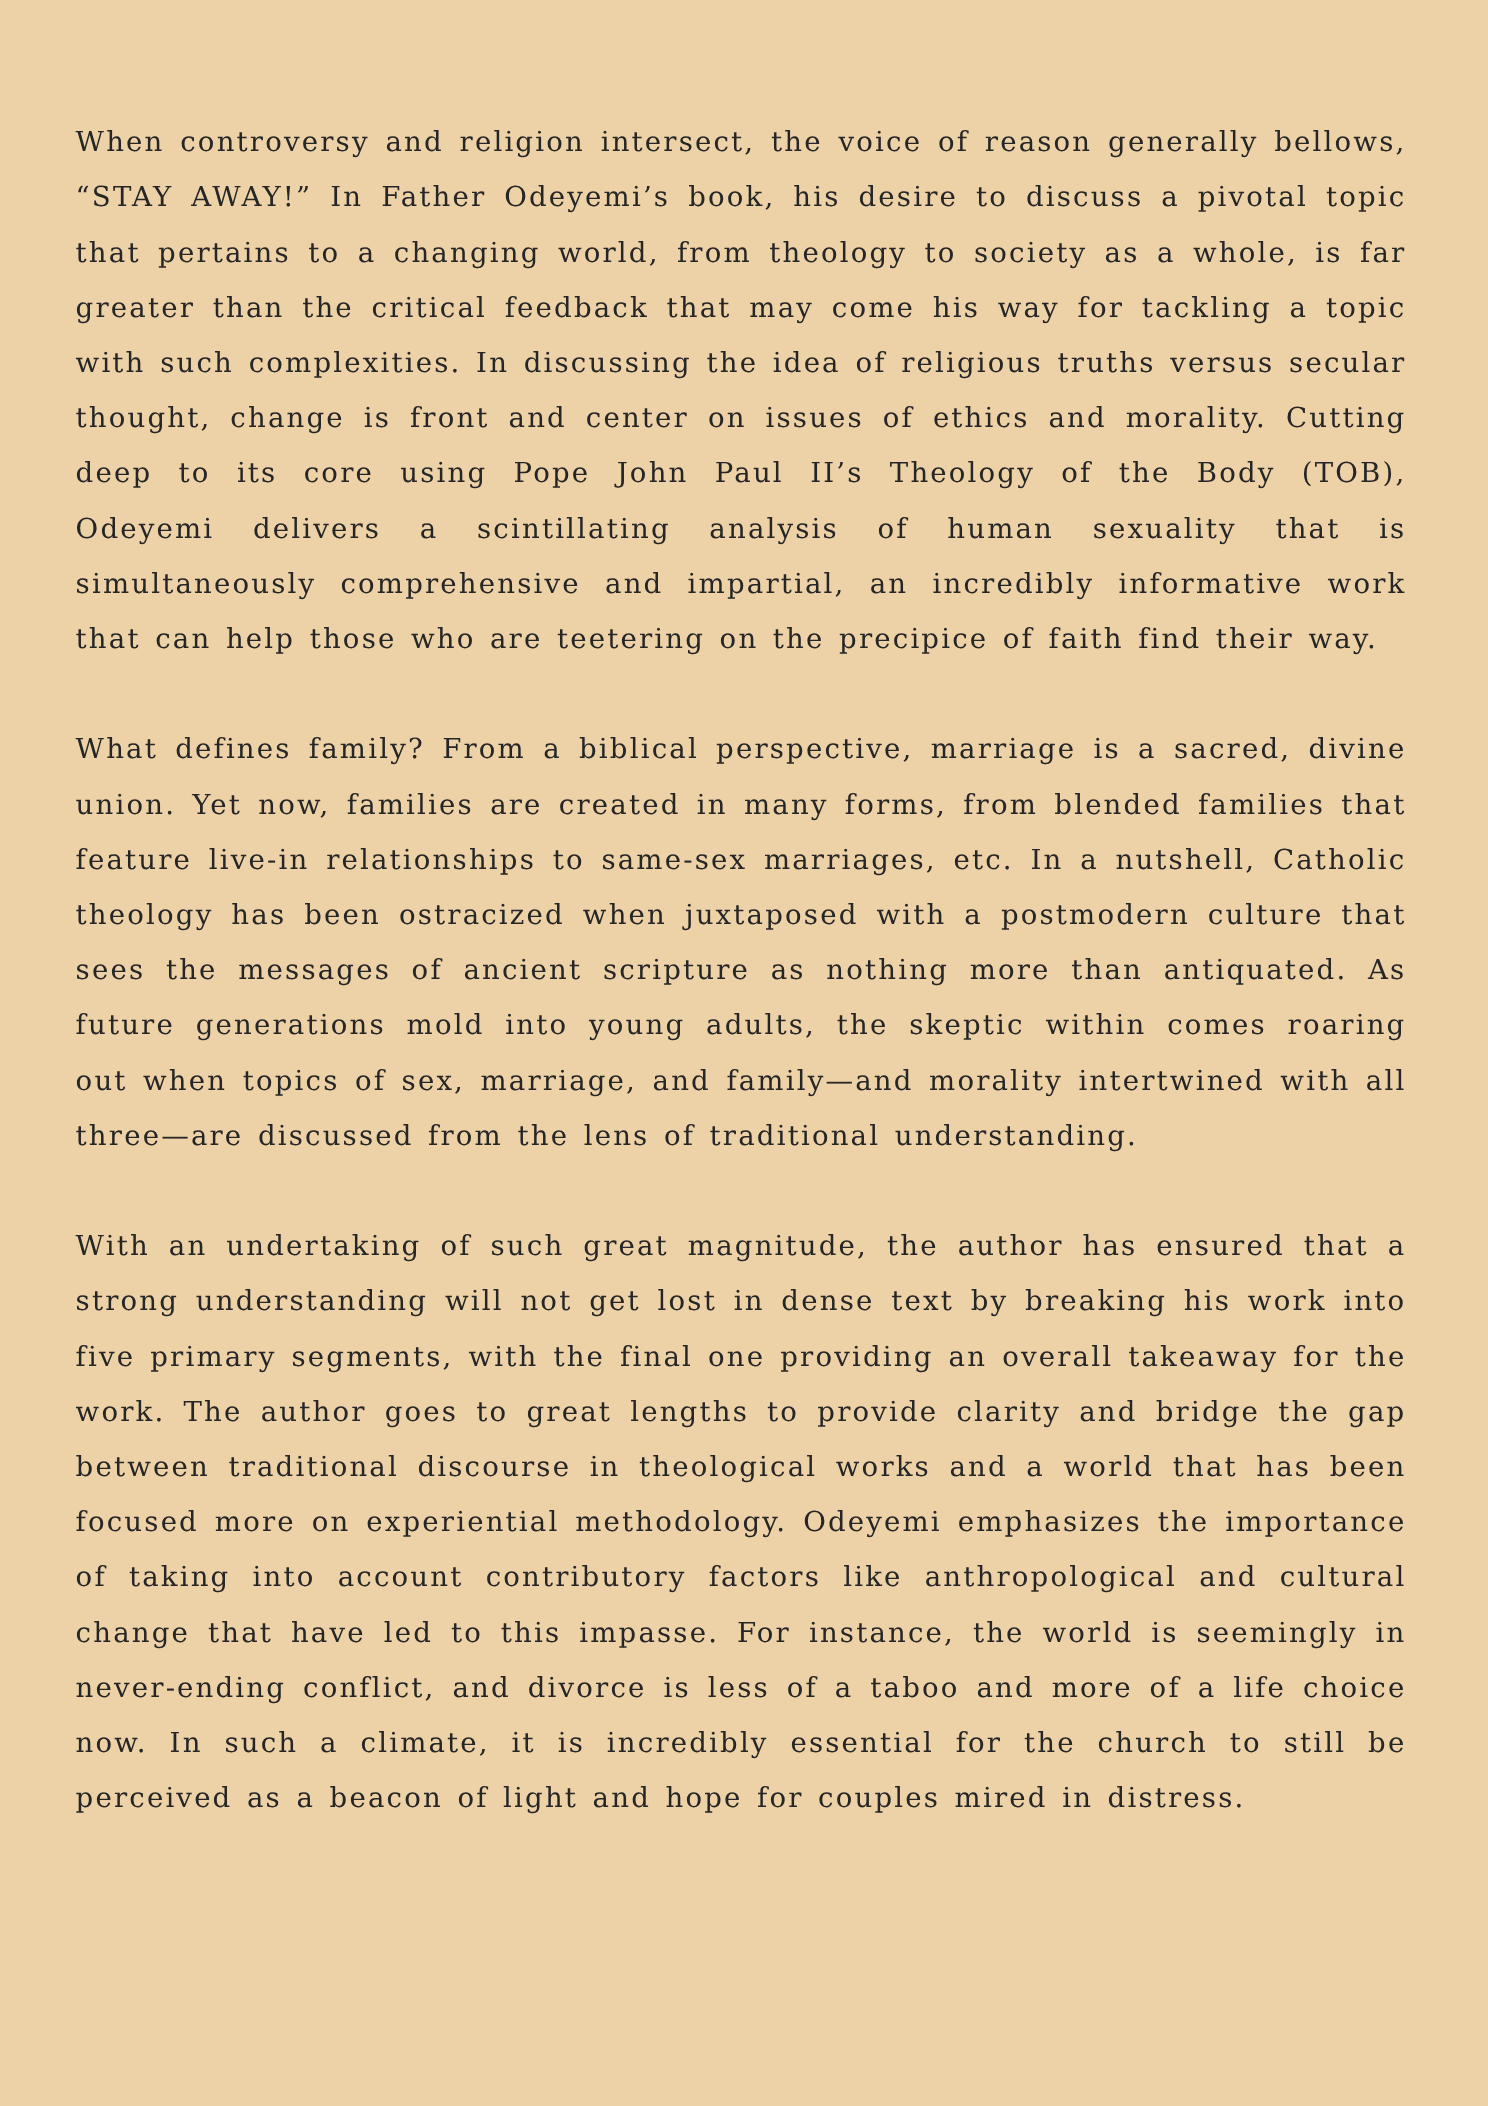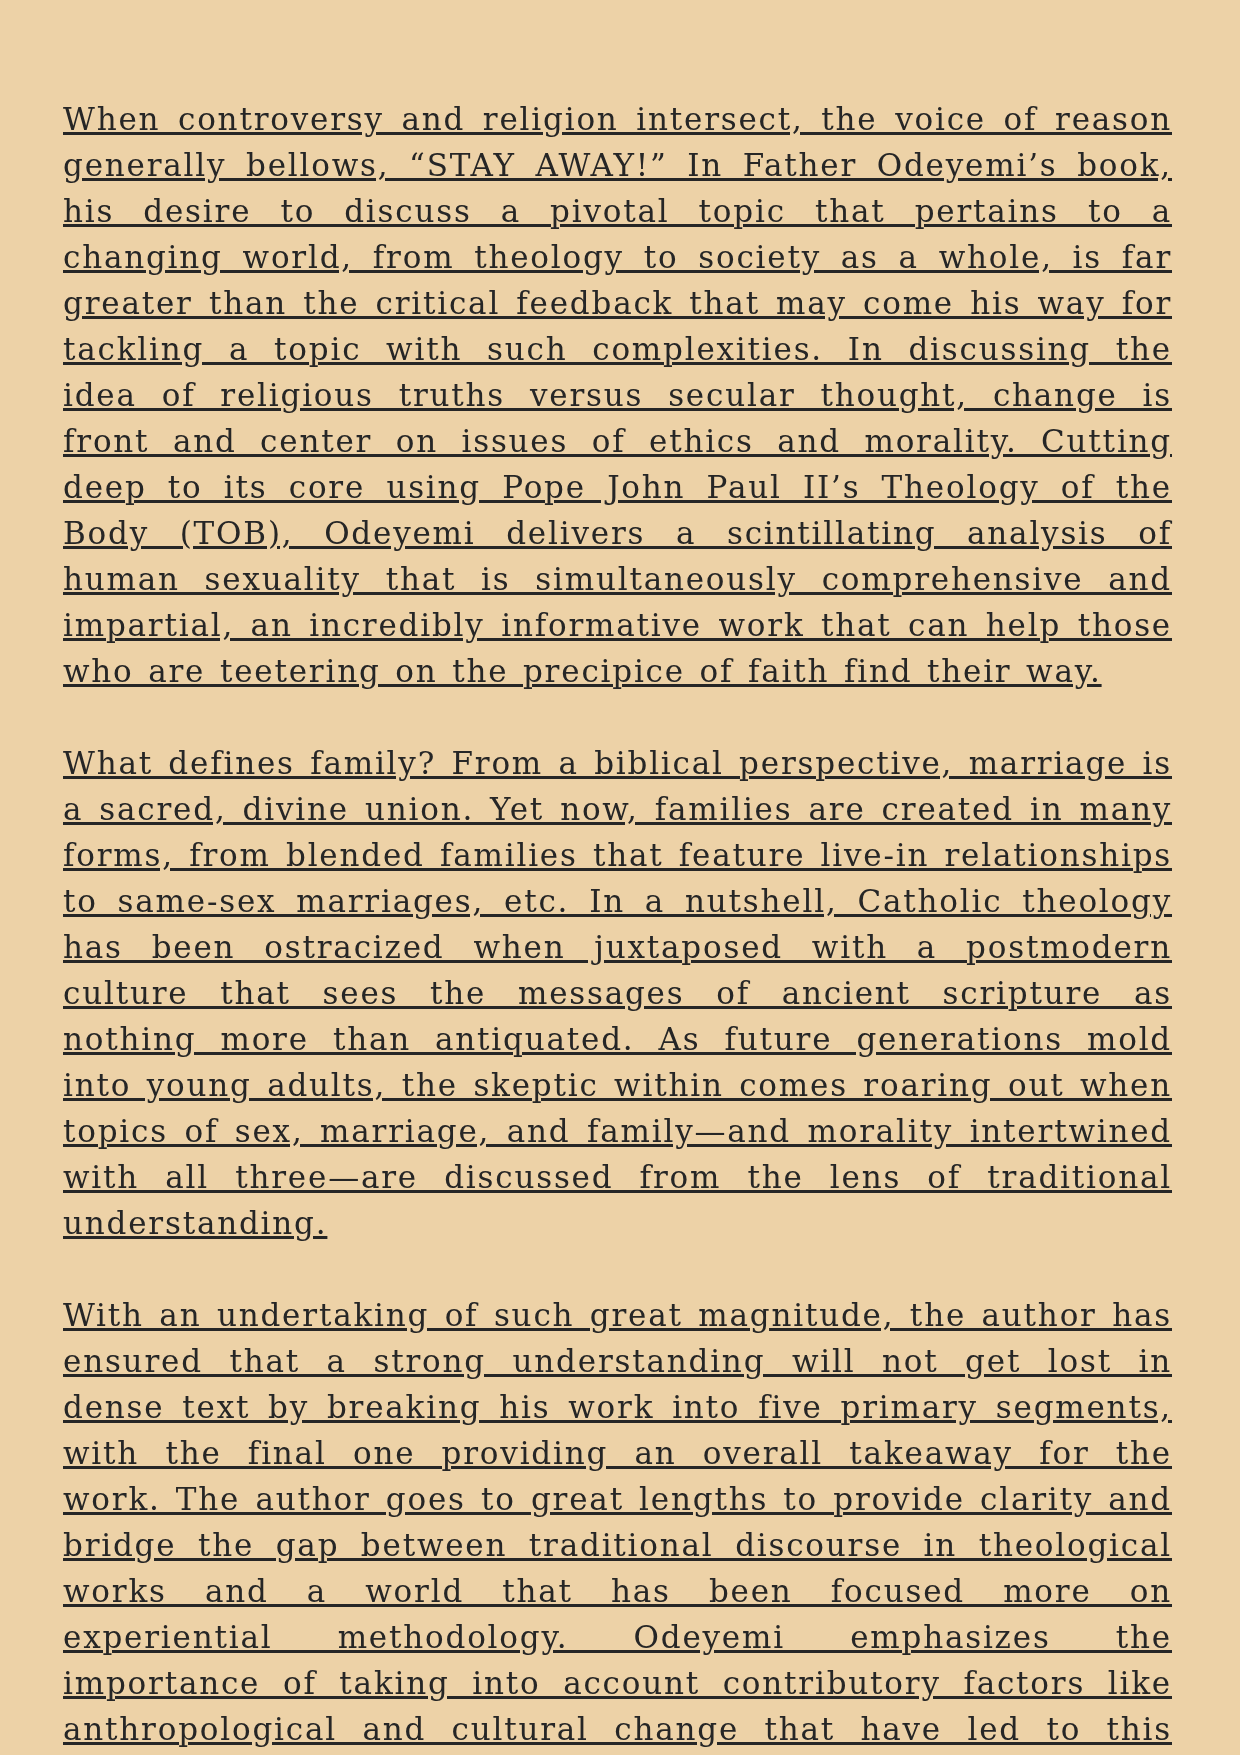--- a/index.html
+++ b/index.html
@@ -13,29 +13,28 @@
     overflow: hidden;
   }
   .page {
     box-sizing: border-box;
     width: 1240px;
     height: 1755px;
     padding: 96px 68px 80px 63px;
   }
   .para {
     font-family: "DejaVu Serif", "Liberation Serif", serif;
-    font-size: 31px;
+    font-size: 23px;
     line-height: 46px;
     letter-spacing: 1.8px;
     word-spacing: 3px;
     color: #262626;
     text-align: justify;
     margin: 0 0 46px 0;
     hyphens: none;
-    text-decoration: underline;
   }
   .para:last-child {
     margin-bottom: 0;
   }
 </style>
 </head>
 <body style="background-color: rgb(237, 210, 167);">
 
 <main class="page">
   <p class="para" style="color: rgb(38, 38, 38);">When controversy and religion intersect, the voice of reason generally bellows, “STAY AWAY!” In Father Odeyemi’s book, his desire to discuss a pivotal topic that pertains to a changing world, from theology to society as a whole, is far greater than the critical feedback that may come his way for tackling a topic with such complexities. In discussing the idea of religious truths versus secular thought, change is front and center on issues of ethics and morality. Cutting deep to its core using Pope John Paul II’s Theology of the Body (TOB), Odeyemi delivers a scintillating analysis of human sexuality that is simultaneously comprehensive and impartial, an incredibly informative work that can help those who are teetering on the precipice of faith find their way.</p>

